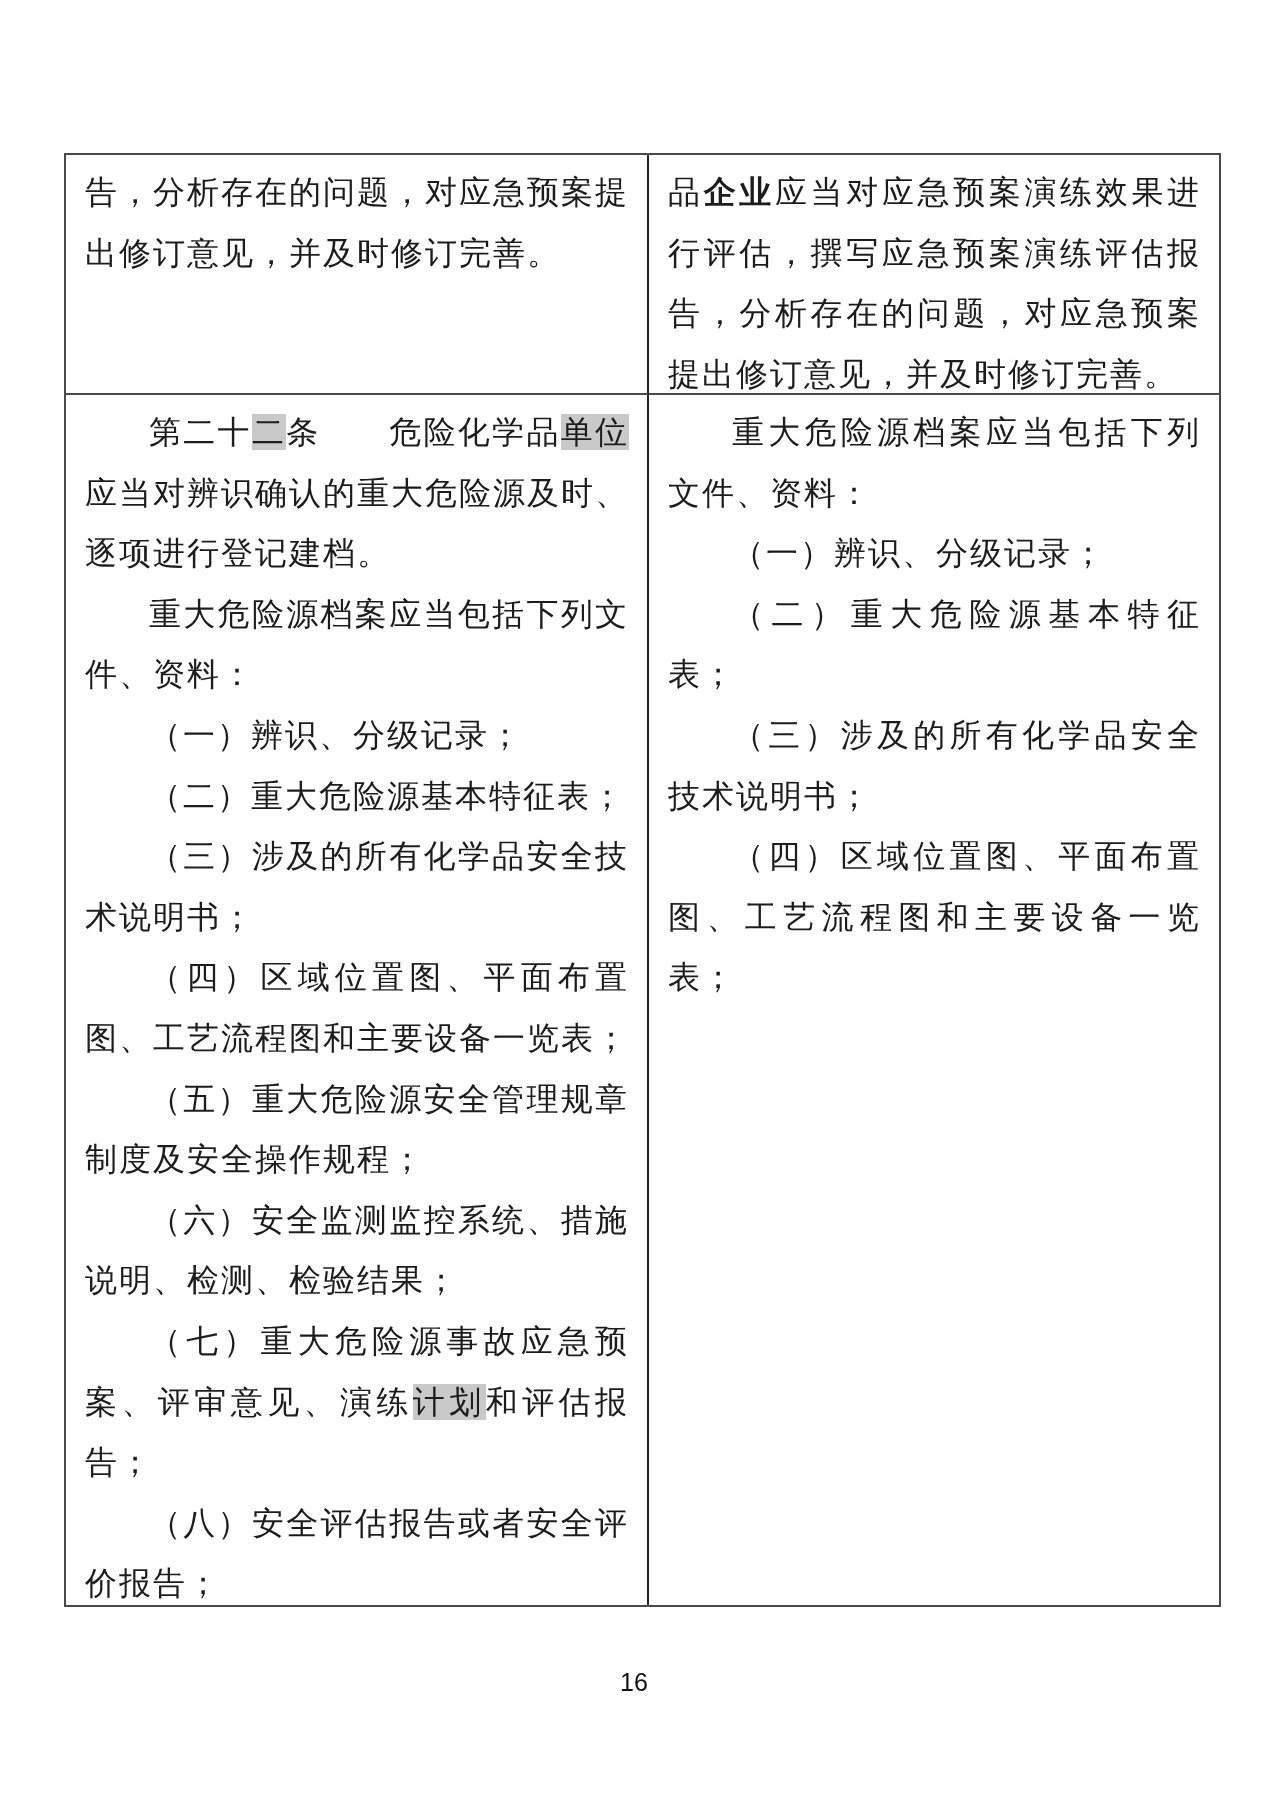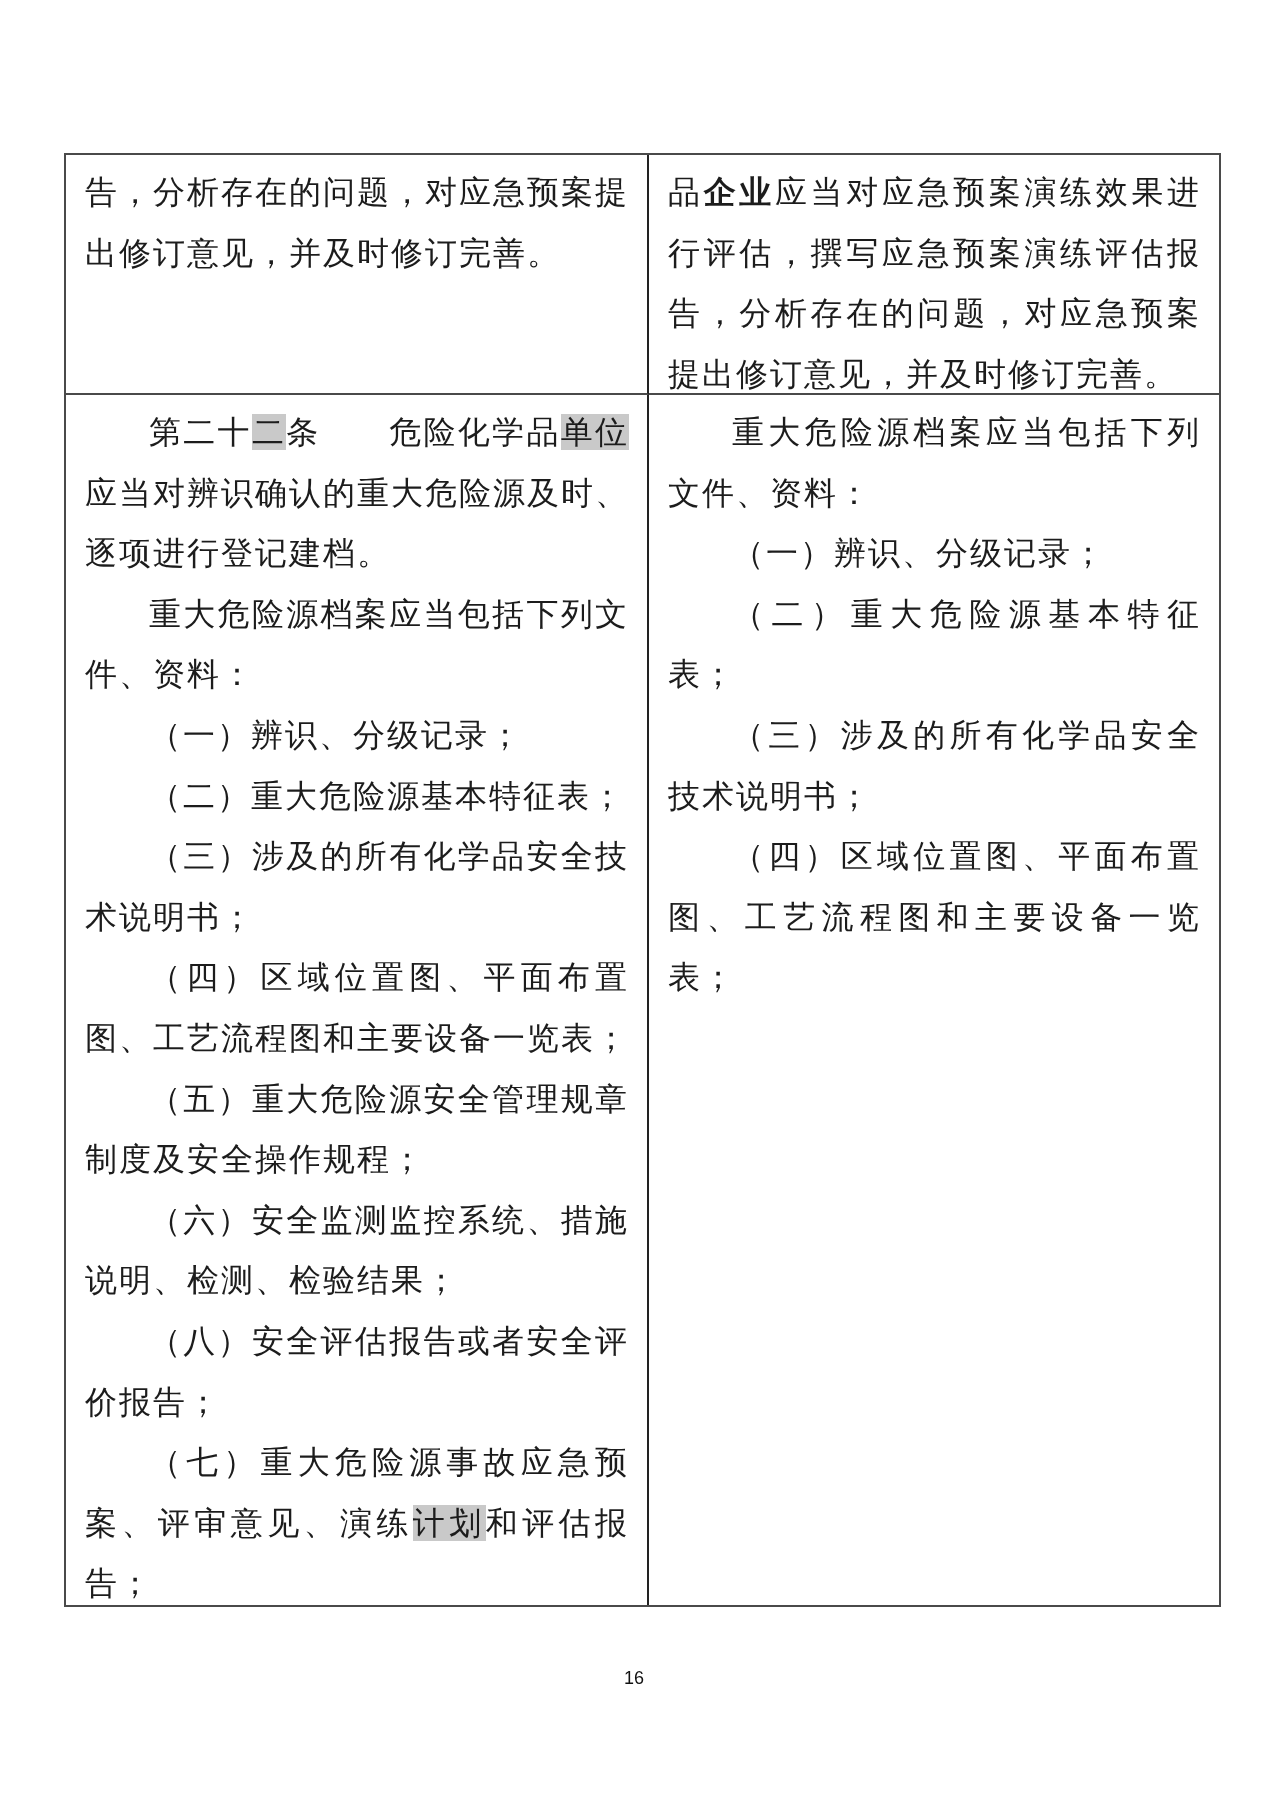--- a/index.html
+++ b/index.html
@@ -49,21 +49,21 @@
     font-weight:bold;
     font-family:"Liberation Sans","DejaVu Sans",sans-serif;
     margin-top:44px;
   }
   .run-highlight{background:var(--highlight-color);}
   .page-number{
     position:absolute;
     left:0;right:12px;
     top:1668px;
     text-align:center;
-    font-size:18px;
+    font-size:25px;
     letter-spacing:0;
     font-family:"Liberation Sans","DejaVu Sans",sans-serif;
     color:#111;
   }
 </style>
 </head>
 <body>
 
 <div class="doc-page">
 
@@ -76,22 +76,22 @@
       </div>
     <div class="cell col-left row-bottom">
         <p class="para indent"><span class="run">第二十</span><span class="run-highlight">二</span><span class="run">条　　危险化学品</span><span class="run-highlight">单位</span><span class="run">应当对辨识确认的重大危险源及时、逐项进行登记建档。</span></p>
         <p class="para indent"><span class="run">重大危险源档案应当包括下列文件、资料：</span></p>
         <p class="para indent"><span class="run">（一）辨识、分级记录；</span></p>
         <p class="para indent"><span class="run">（二）重大危险源基本特征表；</span></p>
         <p class="para indent"><span class="run">（三）涉及的所有化学品安全技术说明书；</span></p>
         <p class="para indent"><span class="run">（四）区域位置图、平面布置图、工艺流程图和主要设备一览表；</span></p>
         <p class="para indent"><span class="run">（五）重大危险源安全管理规章制度及安全操作规程；</span></p>
         <p class="para indent"><span class="run">（六）安全监测监控系统、措施说明、检测、检验结果；</span></p>
+        <p class="para indent"><span class="run">（七）重大危险源事故应急预案、评审意见、演练</span><span class="run-highlight">计划</span><span class="run">和评估报告；</span></p>
         <p class="para indent"><span class="run">（八）安全评估报告或者安全评价报告；</span></p>
-        <p class="para indent"><span class="run">（七）重大危险源事故应急预案、评审意见、演练</span><span class="run-highlight">计划</span><span class="run">和评估报告；</span></p>
       </div>
     <div class="cell col-right row-bottom">
         <p class="para indent"><span class="run">重大危险源档案应当包括下列文件、资料：</span></p>
         <p class="para indent"><span class="run">（一）辨识、分级记录；</span></p>
         <p class="para indent"><span class="run">（二）重大危险源基本特征表；</span></p>
         <p class="para indent"><span class="run">（三）涉及的所有化学品安全技术说明书；</span></p>
         <p class="para indent"><span class="run">（四）区域位置图、平面布置图、工艺流程图和主要设备一览表；</span></p>
       </div>
   </div>
 

